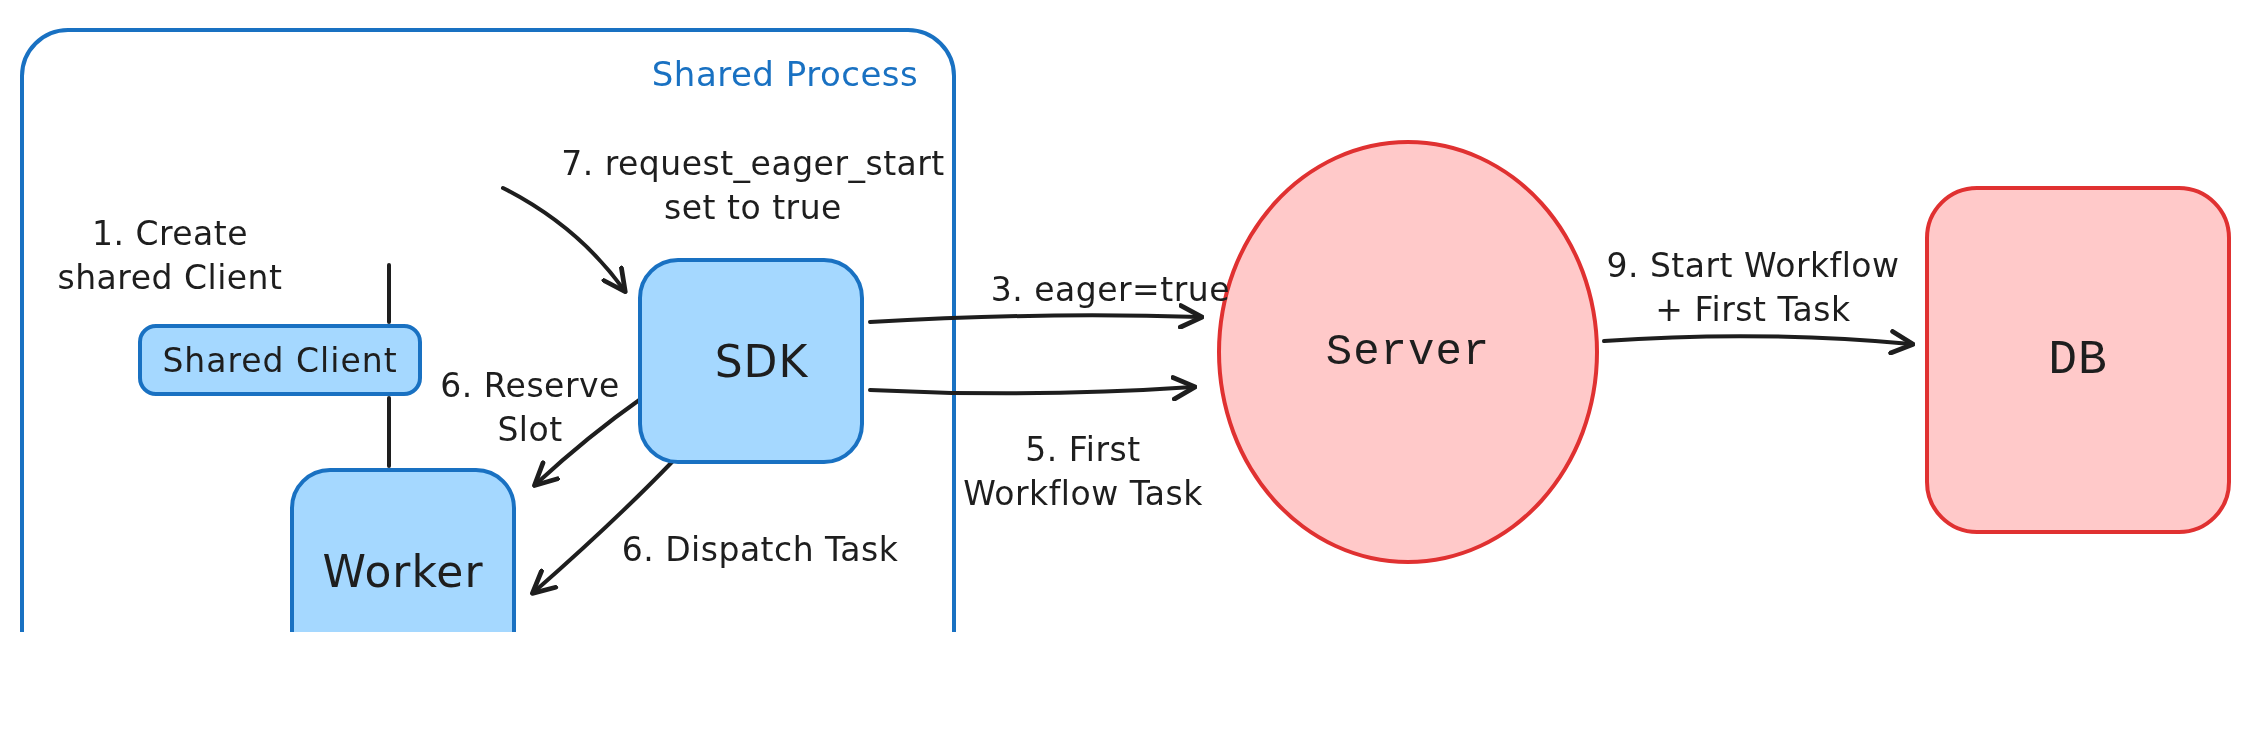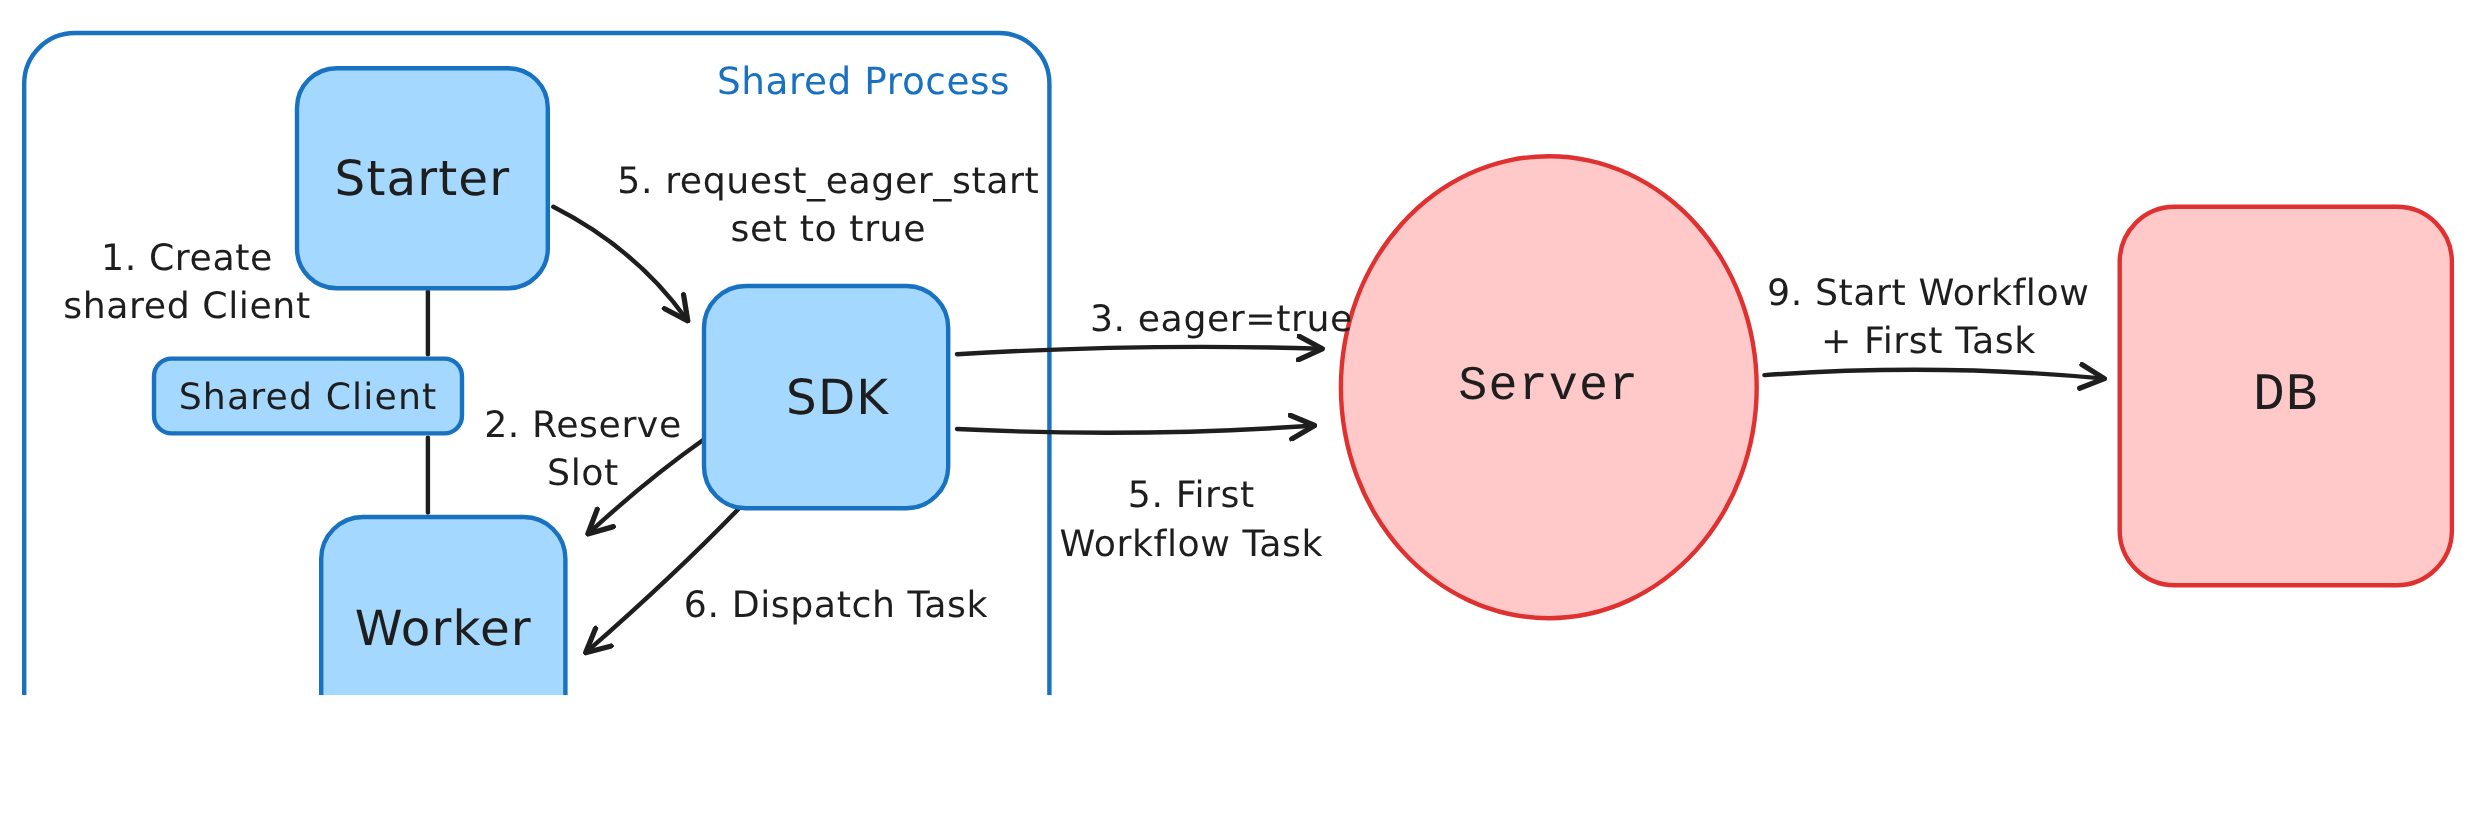--- a/index.html
+++ b/index.html
@@ -68,39 +68,38 @@
       <path d="M870,322 Q1040,312 1200,317" marker-end="url(#arrowhead)"></path>
 
       <path d="M870,390 Q1032,398 1193,387" marker-end="url(#arrowhead)"></path>
 
       <path d="M1604,341 Q1760,330 1911,344" marker-end="url(#arrowhead)"></path>
     </g>
   </svg>
 
   <div class="lbl blue" style="left:650px;top:52px;width:270px;">Shared Process</div>
 
-  <div class="node big" style="left:268px;top:60px;width:232px;height:204px;border-radius:38px;">Starter</div>
 
   <div class="node" style="left:138px;top:324px;width:284px;height:72px;border-radius:18px;font-size:33px;">Shared Client</div>
 
   <div class="node big" style="left:290px;top:468px;width:226px;height:206px;border-radius:40px;text-align:right;">Worker</div>
 
   <div class="node big" style="left:638px;top:258px;width:226px;height:206px;border-radius:40px;padding-left:21px;">SDK</div>
 
   <div class="node red big" style="left:1217px;top:140px;width:382px;height:424px;border-radius:50%;">Server</div>
 
   <div class="node red" style="left:1925px;top:186px;width:306px;height:348px;border-radius:52px;font-size:48px;">DB</div>
 
   <div class="lbl" style="left:40px;top:212px;width:260px;">1. Create
 shared Client</div>
 
-  <div class="lbl" style="left:548px;top:142px;width:410px;">5. request_eager_start
+  <div class="lbl" style="left:548px;top:142px;width:410px;">7. request_eager_start
 set to true</div>
 
-  <div class="lbl" style="left:420px;top:364px;width:220px;">2. Reserve
+  <div class="lbl" style="left:420px;top:364px;width:220px;">6. Reserve
 Slot</div>
 
   <div class="lbl" style="left:560px;top:528px;width:400px;">6. Dispatch Task</div>
 
   <div class="lbl" style="left:930px;top:268px;width:300px;text-align:right;">3. eager=true</div>
 
   <div class="lbl" style="left:928px;top:428px;width:310px;">5. First
 Workflow Task</div>
 
   <div class="lbl" style="left:1588px;top:244px;width:330px;">9. Start Workflow

